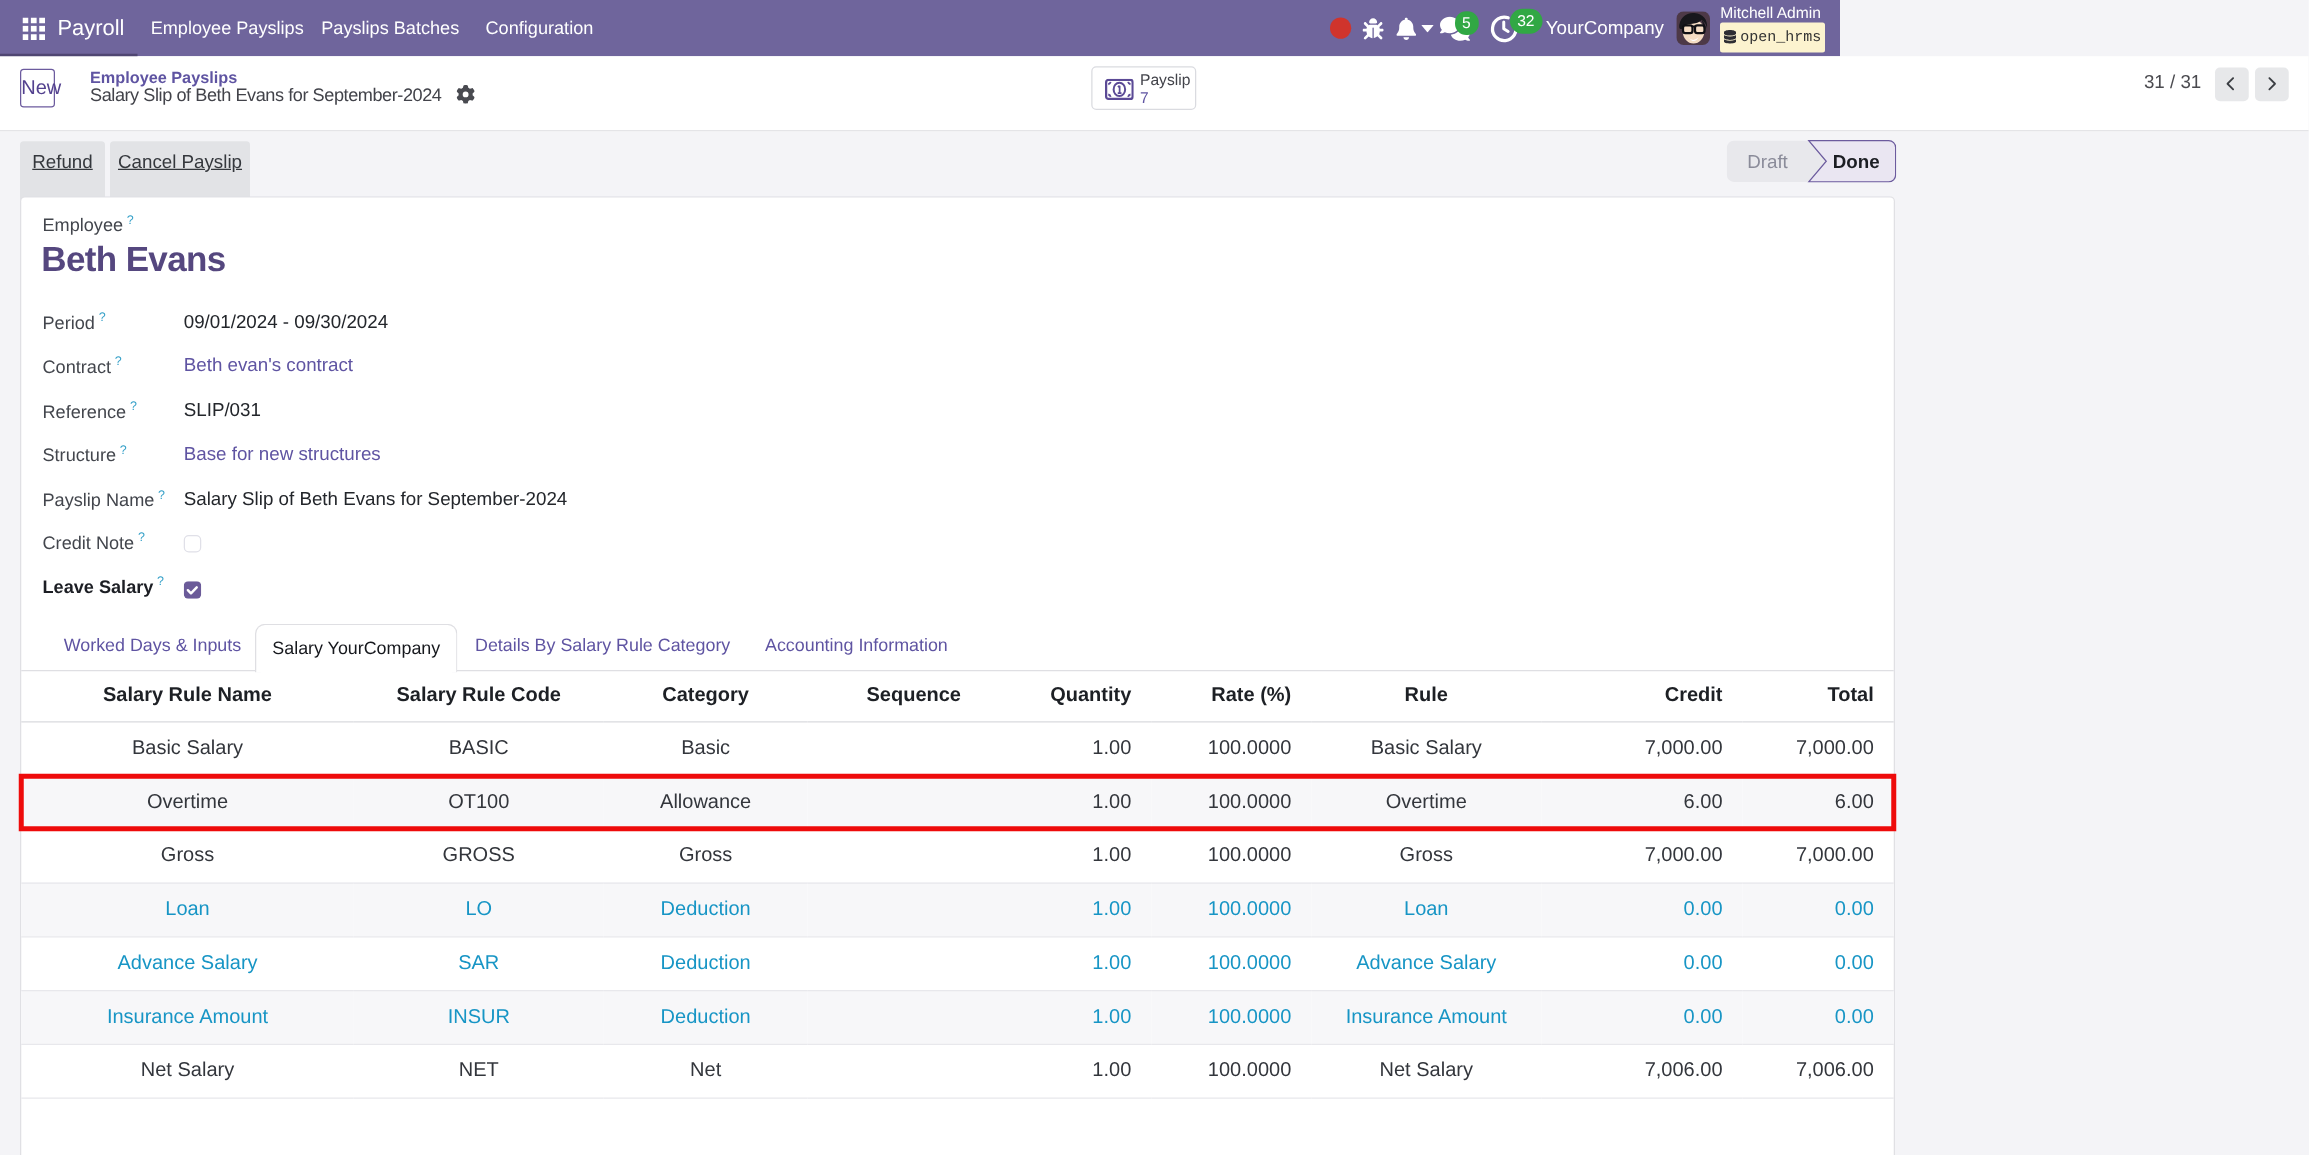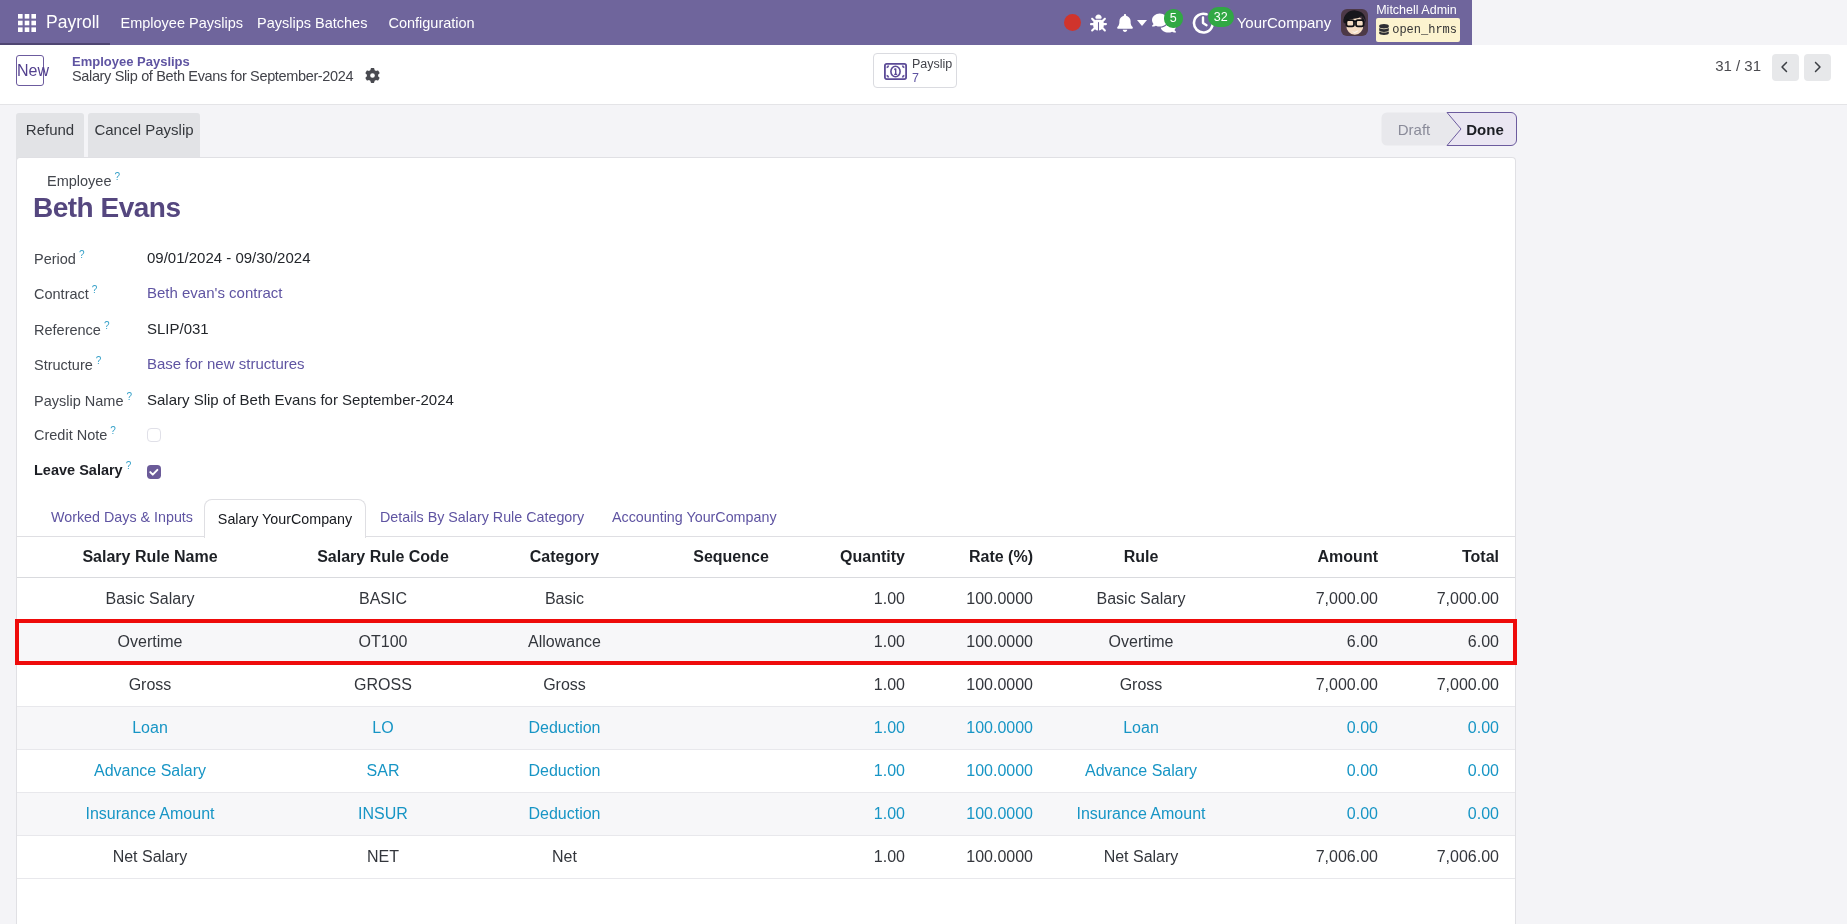--- a/index.html
+++ b/index.html
@@ -33,33 +33,33 @@
   .smartbtn { position:absolute; left:873px; top:8px; width:84px; height:35px; border:1px solid #dadbe0; border-radius:4px; background:#fff; }
   .smartbtn .t1 { position:absolute; left:38px; top:3px; font-size:12.5px; color:#42434a; }
   .smartbtn .t2 { position:absolute; left:38px; top:17px; font-size:12.5px; color:#5f54a2; }
   .pagecount { position:absolute; right:86px; top:12px; font-size:15px; color:#4a4a4f; }
   .pager { position:absolute; top:9px; width:27px; height:27px; background:#e7e8ea; border-radius:4px; }
   .pager svg { position:absolute; left:7px; top:7px; }
   .pg1 { right:48px; } .pg2 { right:16px; }
 
   
   .abar { position:absolute; left:0; top:106px; width:1847px; height:50px; }
-  .btn-gray { position:absolute; top:7px; height:49px; background:#e2e3e6; border-radius:3px; color:#35383d; font-size:15px; text-align:center; }
+  .btn-gray { position:absolute; top:7px; height:49px; background:#e2e3e6; border-radius:3px; color:#35383d; font-size:15px; text-align:center;text-decoration:underline; }
   .b-refund { left:16px; width:68px; line-height:33px; }
   .b-cancel { left:88px; width:112px; line-height:33px; }
 
   
   .sheet { position:absolute; left:16px; top:157px; width:1500px; height:767px; background:#fff; border:1px solid #e0e0e4; border-bottom:none; border-radius:4px 4px 0 0; }
 
   .lbl { color:#43464d; font-size:14.5px; }
   .q { color:#35a0c8; font-size:10px; vertical-align:6px; margin-left:3px;}
   .fval { color:#23262b; font-size:15px; }
   .flink { color:#5f54a2; font-size:15px; }
 
-  .emp-lbl { position:absolute; left:17px; top:13px;margin-left:13px; }
+  .emp-lbl { position:absolute; left:17px; top:13px; }
   .emp-name { position:absolute; left:16px; top:34px; font-size:28px; font-weight:bold; color:#55477f; letter-spacing:-0.5px; }
 
   .frow { position:absolute; left:17px; }
   .frow .fv { position:absolute; left:113px; top:0; white-space:nowrap; }
 
   .tabs { position:absolute; left:0; top:341px; width:1498px; height:38px; border-bottom:1px solid #dfdfe3; }
   .tab { position:absolute; top:0; font-size:14.3px; color:#5f54a2; }
   .tab-active { position:absolute; left:187px; top:0; width:162px; height:39px; background:#fff; border:1px solid #dfdfe3; border-bottom:none; border-radius:8px 8px 0 0; color:#16181d; text-align:center; font-size:14.3px; }
 
   table.grid { position:absolute; left:0; top:379px; width:1498px; border-collapse:collapse; table-layout:fixed; }
@@ -215,21 +215,21 @@
           <rect width="17" height="17" rx="4.5" fill="#6b5b99"></rect>
           <path d="M4 8.7l3 3 5.6-5.8" fill="none" stroke="#fff" stroke-width="2.4" stroke-linecap="round" stroke-linejoin="round"></path>
         </svg>
     </span>
   </div>
 
   <div class="tabs">
     <span class="tab" style="left:34px; top:10px;">Worked Days &amp; Inputs</span>
     <div class="tab-active" style="line-height:38px;">Salary YourCompany</div>
     <span class="tab" style="left:363px; top:10px;">Details By Salary Rule Category</span>
-    <span class="tab" style="left:595px; top:10px;">Accounting YourCompany</span>
+    <span class="tab" style="left:595px; top:10px;">Accounting Information</span>
   </div>
 
   <table class="grid">
     <colgroup>
       <col style="width:266px">
         <col style="width:200px">
         <col style="width:163px">
         <col style="width:170px">
       <col style="width:105px">
         <col style="width:128px">
@@ -239,21 +239,21 @@
     </colgroup>
     <thead>
       <tr>
         <th class="ctr">Salary Rule Name</th>
           <th class="ctr">Salary Rule Code</th>
           <th class="ctr">Category</th>
           <th class="ctr">Sequence</th>
         <th class="num">Quantity</th>
           <th class="num">Rate (%)</th>
           <th class="ctr">Rule</th>
-          <th class="num">Amount</th>
+          <th class="num">Credit</th>
           <th class="num">Total</th>
       </tr>
     </thead>
     <tbody>
       <tr>
           <td class="ctr">Basic Salary</td>
           <td class="ctr">BASIC</td>
           <td class="ctr">Basic</td>
           <td></td>
           <td class="num">1.00</td>

